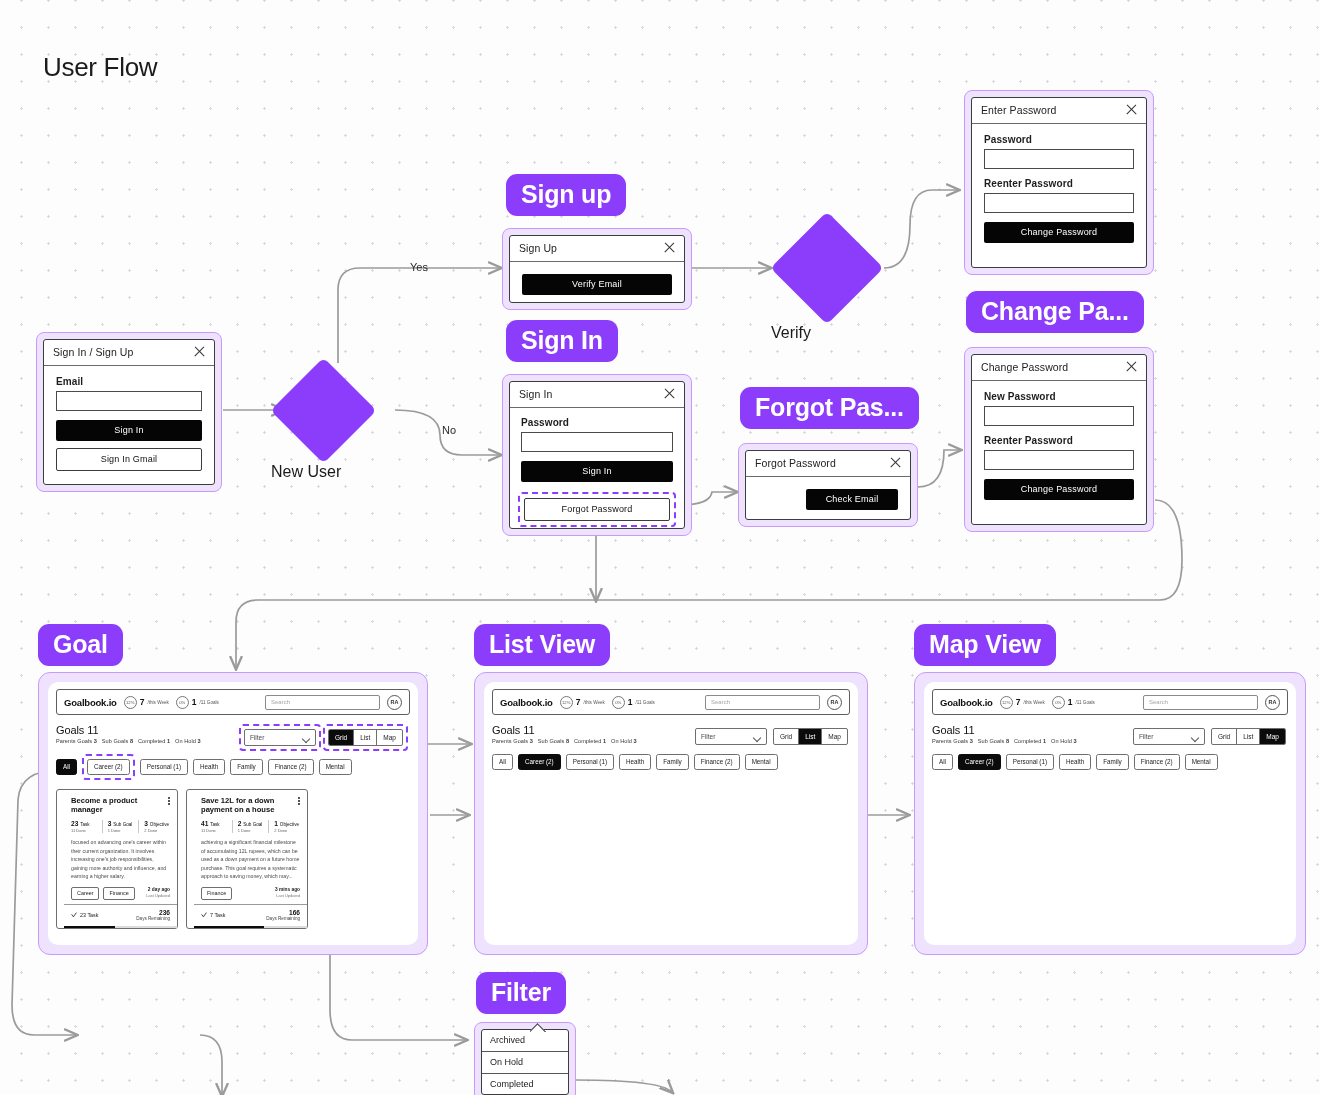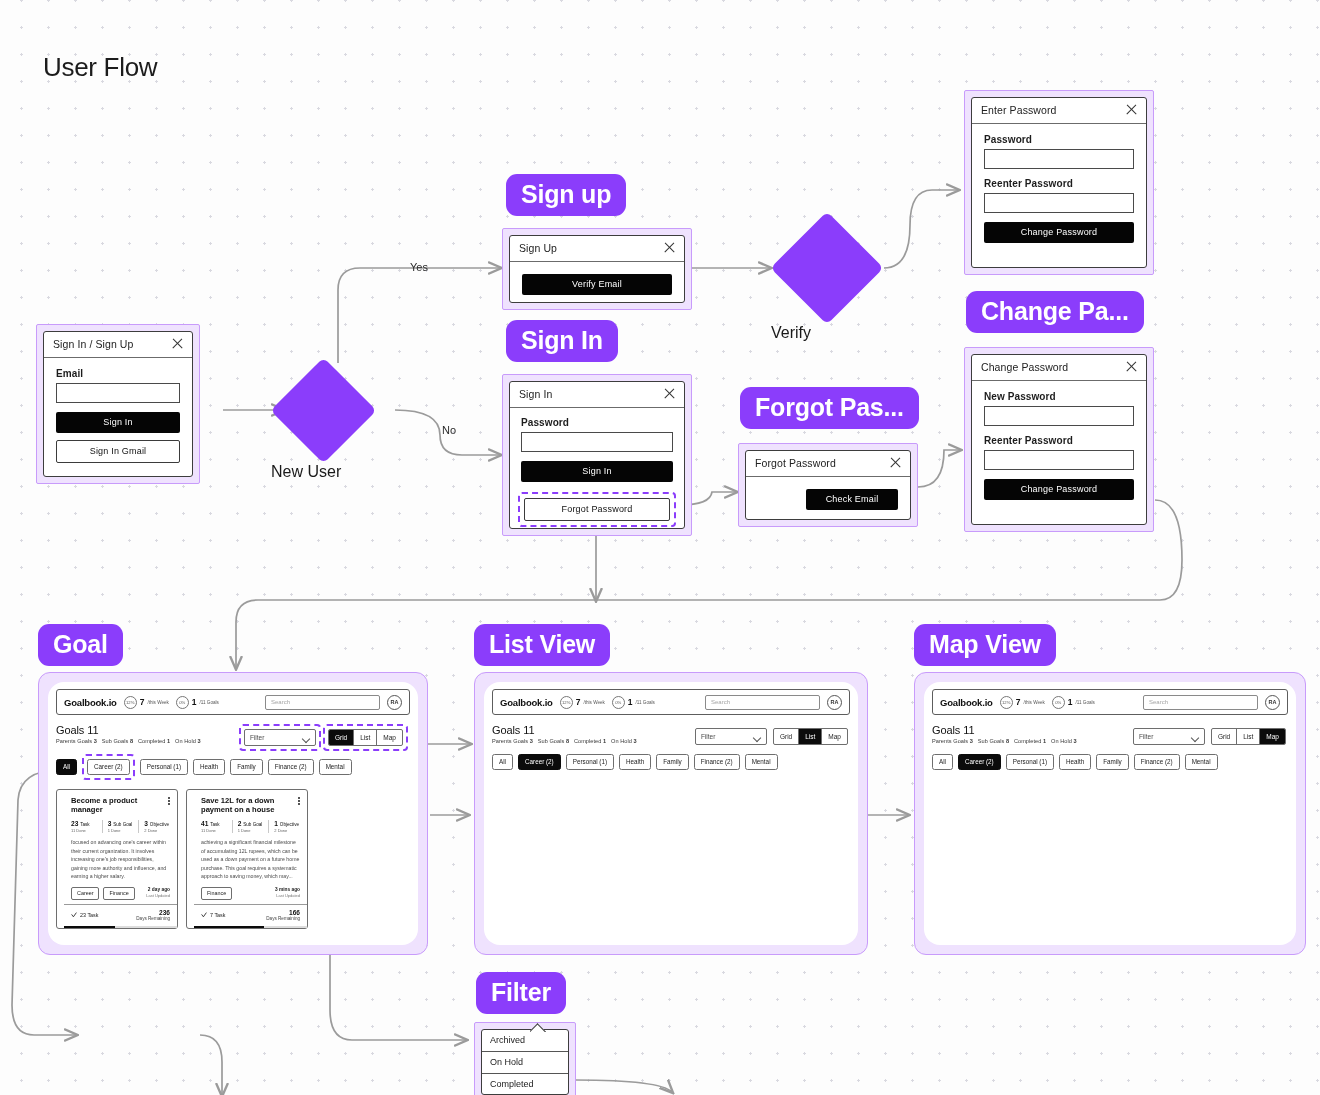--- a/index.html
+++ b/index.html
@@ -26,21 +26,21 @@
   
   .pill {
     background:#8b3dfb; color:#fff; border-radius:11px;
     font-size:25px; font-weight:bold; letter-spacing:-0.2px;
     padding:7px 15px 9px 15px; white-space:nowrap; line-height:1.05;
     display:inline-block;
   }
 
   
   .frame {
-    background:#efe2fe; border:1.5px solid #c89bfb; border-radius:2px;
+    background:#efe2fe; border:1.5px solid #c89bfb; border-radius:8px;
     padding:6px;
   }
   .frame .inner {
     background:#fff; border:1.3px solid #3d3d3d; border-radius:3px;
     width:100%; height:100%;
   }
 
   
   .dlg-head {
     display:flex; align-items:center; justify-content:space-between;
@@ -81,21 +81,21 @@
     background:#8b3dfb; clip-path:polygon(14% 0,100% 0,86% 100%,0 100%);
     display:flex; flex-direction:column; align-items:center; justify-content:center;
     color:#fff; font-size:15px; line-height:1.45; text-align:center;
   }
 
   
   .edge-label { font-size:11px; color:#2c2c2c; background:transparent; }
 
   
   .screen { background:#efe2fe; border:1.6px solid #c89bfb; border-radius:12px; padding:9px; }
-  .screen .scr-inner { background:#fff; border-radius:16px; width:100%; height:100%; padding:7px 8px; }
+  .screen .scr-inner { background:#fff; border-radius:10px; width:100%; height:100%; padding:7px 8px; }
   .topbar {
     border:1px solid #5d5d5d; border-radius:3px; height:26px;
     display:flex; align-items:center; padding:0 7px; gap:7px;
   }
   .brand { font-size:9.5px; font-weight:bold; letter-spacing:-.2px; color:#111; }
   .statchip { display:flex; align-items:center; gap:3px; }
   .circ {
     width:13px; height:13px; border-radius:50%; border:1px solid #777;
     display:flex; align-items:center; justify-content:center;
     font-size:4.2px; color:#555;
@@ -222,21 +222,21 @@
       <path d="M60,770 Q20,770 18,800 L12,1005 Q12,1035 34,1035 L76,1035"></path>
 
       <path d="M200,1035 Q222,1035 222,1062 L222,1095"></path>
 
       <path d="M576,1080 Q660,1080 672,1092"></path>
     </g>
   </svg>
 
   <div class="abs page-title">User Flow</div>
 
-  <div class="abs frame" style="left:36px; top:324px; width:164px; height:160px;">
+  <div class="abs frame" style="left:36px; top:332px; width:186px; height:160px;">
     <div class="inner">
       <div class="dlg-head">
         <div class="dlg-title">Sign In / Sign Up</div>
         <div class="x-icon"></div>
       </div>
       <div class="dlg-body">
         <div class="fld-label">Email</div>
         <div class="fld-input"></div>
         <div class="btn-dark" style="margin-bottom:7px;">Sign In</div>
         <div class="btn-light">Sign In Gmail</div>

